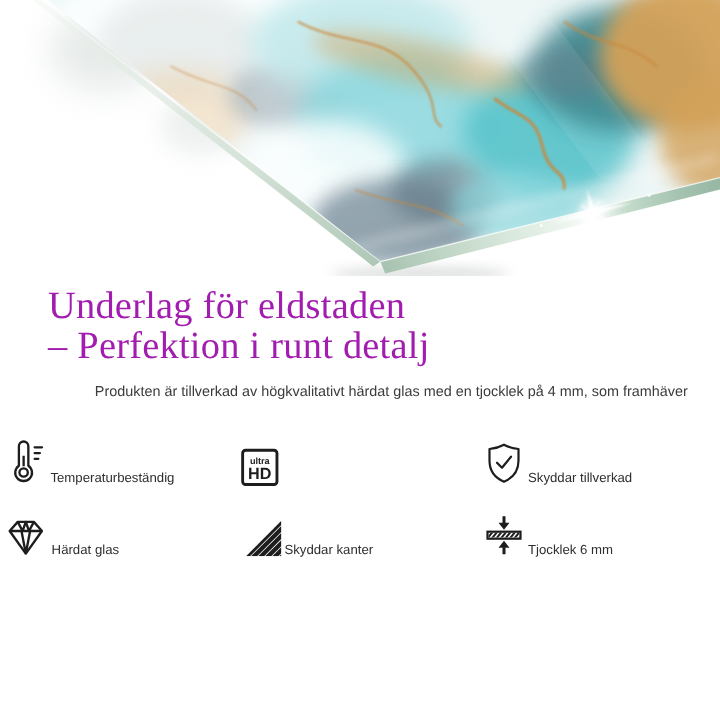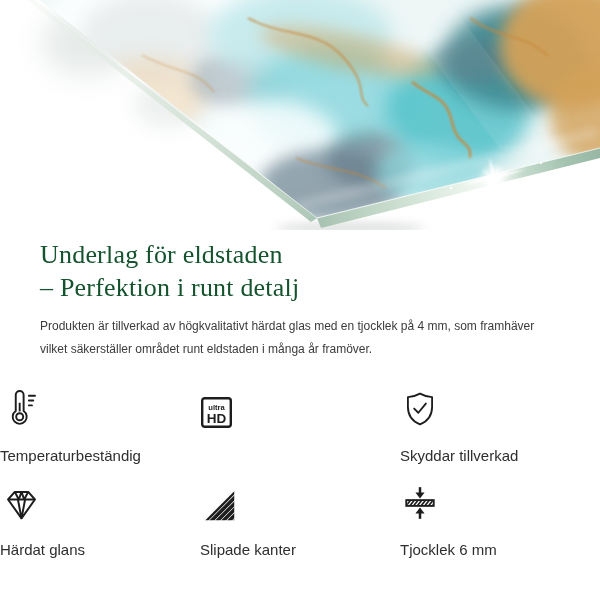--- a/index.html
+++ b/index.html
@@ -5,34 +5,34 @@
   html, body { margin:0; padding:0; width:600px; height:600px; overflow:hidden; }
   body { background:#ffffff; font-family:"Liberation Sans", sans-serif; -webkit-font-smoothing:antialiased; }
   .page { width:600px; height:600px; background:#ffffff; position:relative; }
 
   .hero { width:600px; height:230px; position:relative; overflow:hidden; }
   .hero svg { display:block; }
 
   .content { padding:8px 40px 0 40px; }
   h1 {
     margin:0; font-family:"Liberation Serif", "DejaVu Serif", serif;
-    font-weight:400; font-size:26px; line-height:33px; color:#14532d;
+    font-weight:400; font-size:32px; line-height:33px; color:#a21caf;
     letter-spacing:0.2px;
   }
   h1 .hline { display:block; }
   .desc { margin:11px 0 0 0; font-size:12px; line-height:23px; color:#3b3b3b; }
-  .desc span { display:block; white-space:nowrap; }
+  .desc span { display:block; white-space:nowrap;margin-left:39px; }
 
   .features {
     margin-top:24px; width:600px;
     display:grid; grid-template-columns:repeat(3, 200px); row-gap:16px;
   }
-  .feature { display:flex; flex-direction:column; align-items:flex-start; }
+  .feature { display:flex; flex-direction:row; align-items:flex-end; }
   .icon-wrap { height:44px; display:flex; align-items:flex-end; justify-content:center; }
-  .feature .label { margin-top:20px; font-size:15px; color:#2e2e2e; line-height:14px; }
+  .feature .label { margin-top:20px; font-size:11px; color:#2e2e2e; line-height:14px; }
 
   .ficon { stroke:#1d1d1d; fill:none; stroke-width:2.2; }
 </style>
 </head>
 <body>
 
 <div class="page">
 
   <div class="hero">
     <svg width="600" height="230" viewBox="0 0 600 230">
@@ -125,21 +125,20 @@
     </svg>
   </div>
 
   <div class="content">
     <h1>
       <span class="hline">Underlag för eldstaden</span>
       <span class="hline">– Perfektion i runt detalj</span>
     </h1>
     <p class="desc">
       <span>Produkten är tillverkad av högkvalitativt härdat glas med en tjocklek på 4 mm, som framhäver</span>
-      <span>vilket säkerställer området runt eldstaden i många år framöver.</span>
     </p>
   </div>
 
   <div class="features">
 
     <div class="feature">
       <div class="icon-wrap">
         <svg width="42" height="42" viewBox="0 0 48 48">
           <path class="ficon" d="M18,9 a4.5,4.5 0 0 1 9,0 V27.5 a8,8 0 1 1 -9,0 Z" stroke-linejoin="round"></path>
           <circle class="ficon" cx="22.5" cy="34" r="4" stroke-width="2"></circle>
@@ -172,42 +171,42 @@
       <div class="label">Skyddar tillverkad</div>
     </div>
 
     <div class="feature">
       <div class="icon-wrap">
         <svg width="43" height="38" viewBox="0 0 48 42">
           <path class="ficon" stroke-width="2" stroke-linejoin="round" d="M9,16 L16.5,7.5 H31.5 L39,16 L24,37 Z"></path>
           <path class="ficon" stroke-width="2" stroke-linejoin="round" d="M9,16 H39 M16.5,7.5 L21,16 L24,7.5 L27,16 L31.5,7.5 M20,16 L24,37 M28,16 L24,37"></path>
         </svg>
       </div>
-      <div class="label">Härdat glans</div>
+      <div class="label">Härdat glas</div>
     </div>
 
     <div class="feature">
       <div class="icon-wrap">
         <svg width="37" height="37" viewBox="0 0 44 44">
           <defs>
             <clipPath id="triClip">
                 <polygon points="6,41 41,6 41,41"></polygon>
               </clipPath>
           </defs>
           <g clip-path="url(#triClip)" stroke="#1d1d1d" stroke-width="4.2">
             <line x1="3" y1="45" x2="45" y2="3"></line>
             <line x1="10" y1="45" x2="45" y2="10"></line>
             <line x1="17" y1="45" x2="45" y2="17"></line>
             <line x1="24" y1="45" x2="45" y2="24"></line>
             <line x1="31" y1="45" x2="45" y2="31"></line>
             <line x1="38" y1="45" x2="45" y2="38"></line>
           </g>
         </svg>
       </div>
-      <div class="label">Slipade kanter</div>
+      <div class="label">Skyddar kanter</div>
     </div>
 
     <div class="feature">
       <div class="icon-wrap">
         <svg width="40" height="40" viewBox="0 0 48 48">
           <defs>
             <clipPath id="barClip">
                 <rect x="8.6" y="21.6" width="30.8" height="4.8"></rect>
               </clipPath>
           </defs>

